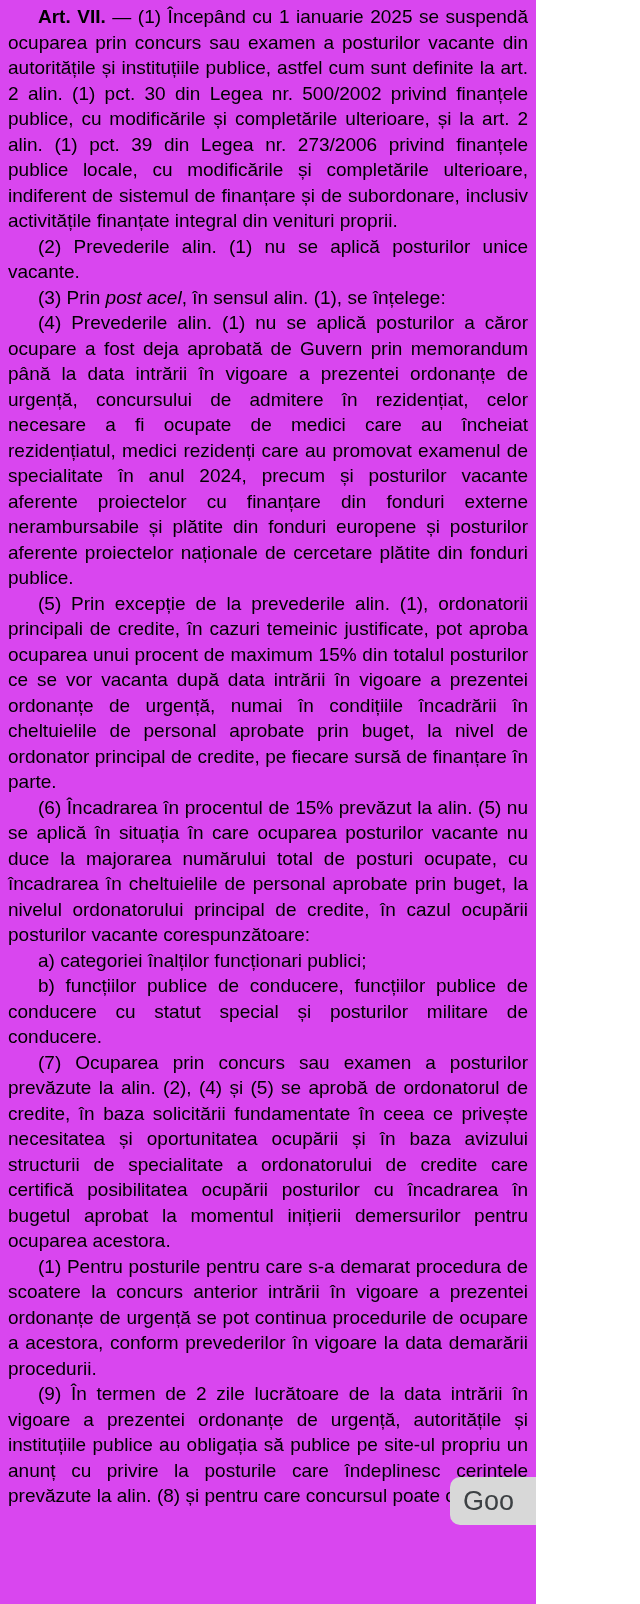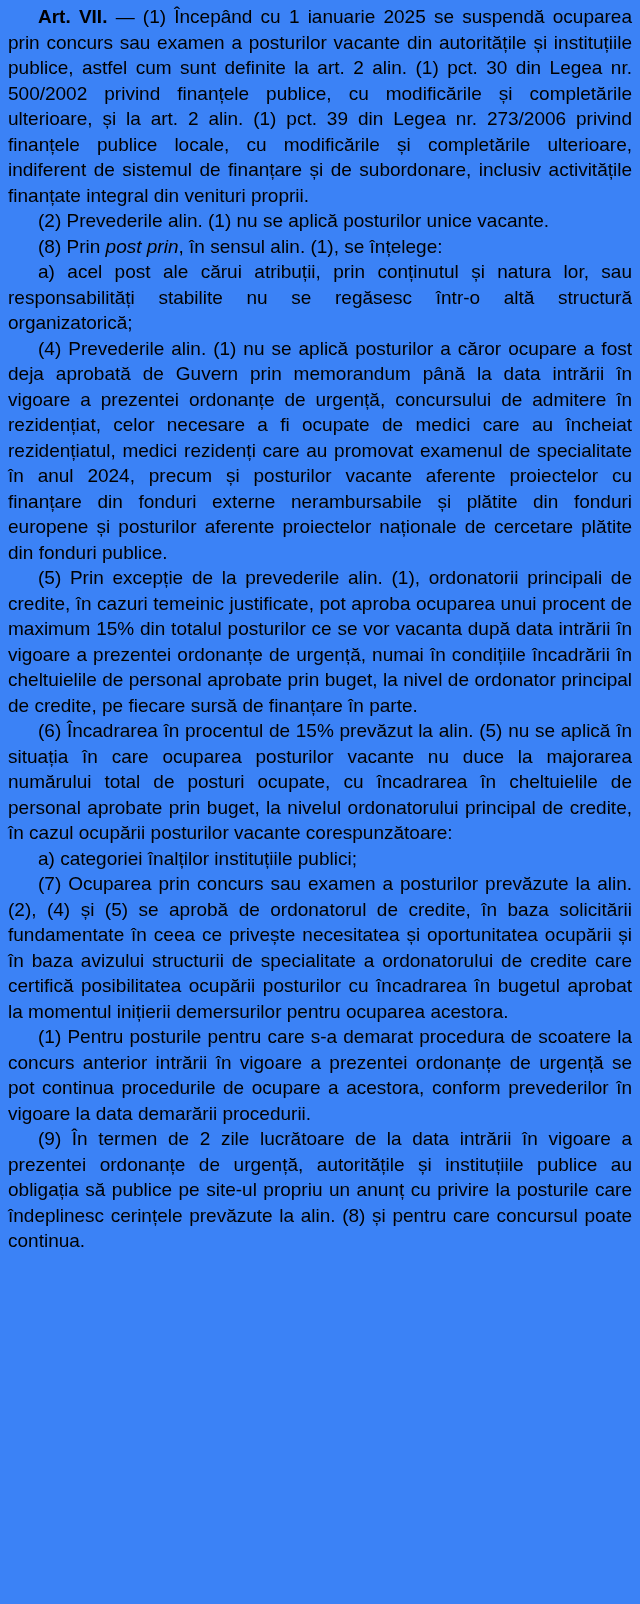--- a/index.html
+++ b/index.html
@@ -2,24 +2,24 @@
 <html><head>
 <meta charset="utf-8">
 <style>
   html, body {
     margin: 0;
     padding: 0;
     background: #ffffff;
   }
   .page {
     position: relative;
-    width: 640px;
+    width: 536px;
     height: 1604px;
     overflow: hidden;
-    background: #3b82f6;
+    background: #d946ef;
     font-family: "Liberation Sans", sans-serif;
     font-size: 19px;
     line-height: 25.5px;
     color: #000000;
   }
   .doc {
     padding: 4px 8px 0 8px;
     text-align: justify;
   }
   .para {
@@ -48,23 +48,26 @@
     cursor: pointer;
   }
 </style>
 </head>
 <body>
 
 <div class="page">
   <article class="doc">
       <p class="para"><b>Art. VII.</b><span> — (1) Începând cu 1 ianuarie 2025 se suspendă ocuparea prin concurs sau examen a posturilor vacante din autoritățile și instituțiile publice, astfel cum sunt definite la art. 2 alin. (1) pct. 30 din Legea nr. 500/2002 privind finanțele publice, cu modificările și completările ulterioare, și la art. 2 alin. (1) pct. 39 din Legea nr. 273/2006 privind finanțele publice locale, cu modificările și completările ulterioare, indiferent de sistemul de finanțare și de subordonare, inclusiv activitățile finanțate integral din venituri proprii.</span></p>
       <p class="para"><span>(2) Prevederile alin. (1) nu se aplică posturilor unice vacante.</span></p>
-      <p class="para"><span>(8) Prin </span><i>post prin</i><span>, în sensul alin. (1), se înțelege:</span></p>
-      <p class="para"><span>a) acel post ale cărui atribuții, prin conținutul și natura lor, sau responsabilități stabilite nu se regăsesc într-o altă structură organizatorică;</span></p>
+      <p class="para"><span>(3) Prin </span><i>post acel</i><span>, în sensul alin. (1), se înțelege:</span></p>
       <p class="para"><span>(4) Prevederile alin. (1) nu se aplică posturilor a căror ocupare a fost deja aprobată de Guvern prin memorandum până la data intrării în vigoare a prezentei ordonanțe de urgență, concursului de admitere în rezidențiat, celor necesare a fi ocupate de medici care au încheiat rezidențiatul, medici rezidenți care au promovat examenul de specialitate în anul 2024, precum și posturilor vacante aferente proiectelor cu finanțare din fonduri externe nerambursabile și plătite din fonduri europene și posturilor aferente proiectelor naționale de cercetare plătite din fonduri publice.</span></p>
       <p class="para"><span>(5) Prin excepție de la prevederile alin. (1), ordonatorii principali de credite, în cazuri temeinic justificate, pot aproba ocuparea unui procent de maximum 15% din totalul posturilor ce se vor vacanta după data intrării în vigoare a prezentei ordonanțe de urgență, numai în condițiile încadrării în cheltuielile de personal aprobate prin buget, la nivel de ordonator principal de credite, pe fiecare sursă de finanțare în parte.</span></p>
       <p class="para"><span>(6) Încadrarea în procentul de 15% prevăzut la alin. (5) nu se aplică în situația în care ocuparea posturilor vacante nu duce la majorarea numărului total de posturi ocupate, cu încadrarea în cheltuielile de personal aprobate prin buget, la nivelul ordonatorului principal de credite, în cazul ocupării posturilor vacante corespunzătoare:</span></p>
-      <p class="para"><span>a) categoriei înalților instituțiile publici;</span></p>
+      <p class="para"><span>a) categoriei înalților funcționari publici;</span></p>
+      <p class="para"><span>b) funcțiilor publice de conducere, funcțiilor publice de conducere cu statut special și posturilor militare de conducere.</span></p>
       <p class="para"><span>(7) Ocuparea prin concurs sau examen a posturilor prevăzute la alin. (2), (4) și (5) se aprobă de ordonatorul de credite, în baza solicitării fundamentate în ceea ce privește necesitatea și oportunitatea ocupării și în baza avizului structurii de specialitate a ordonatorului de credite care certifică posibilitatea ocupării posturilor cu încadrarea în bugetul aprobat la momentul inițierii demersurilor pentru ocuparea acestora.</span></p>
       <p class="para"><span>(1) Pentru posturile pentru care s-a demarat procedura de scoatere la concurs anterior intrării în vigoare a prezentei ordonanțe de urgență se pot continua procedurile de ocupare a acestora, conform prevederilor în vigoare la data demarării procedurii.</span></p>
       <p class="para"><span>(9) În termen de 2 zile lucrătoare de la data intrării în vigoare a prezentei ordonanțe de urgență, autoritățile și instituțiile publice au obligația să publice pe site-ul propriu un anunț cu privire la posturile care îndeplinesc cerințele prevăzute la alin. (8) și pentru care concursul poate continua.</span></p>
     </article>
+  <div class="widget">
+    <span class="widget-label">Goo</span>
+  </div>
 </div>
 
 </body></html>

